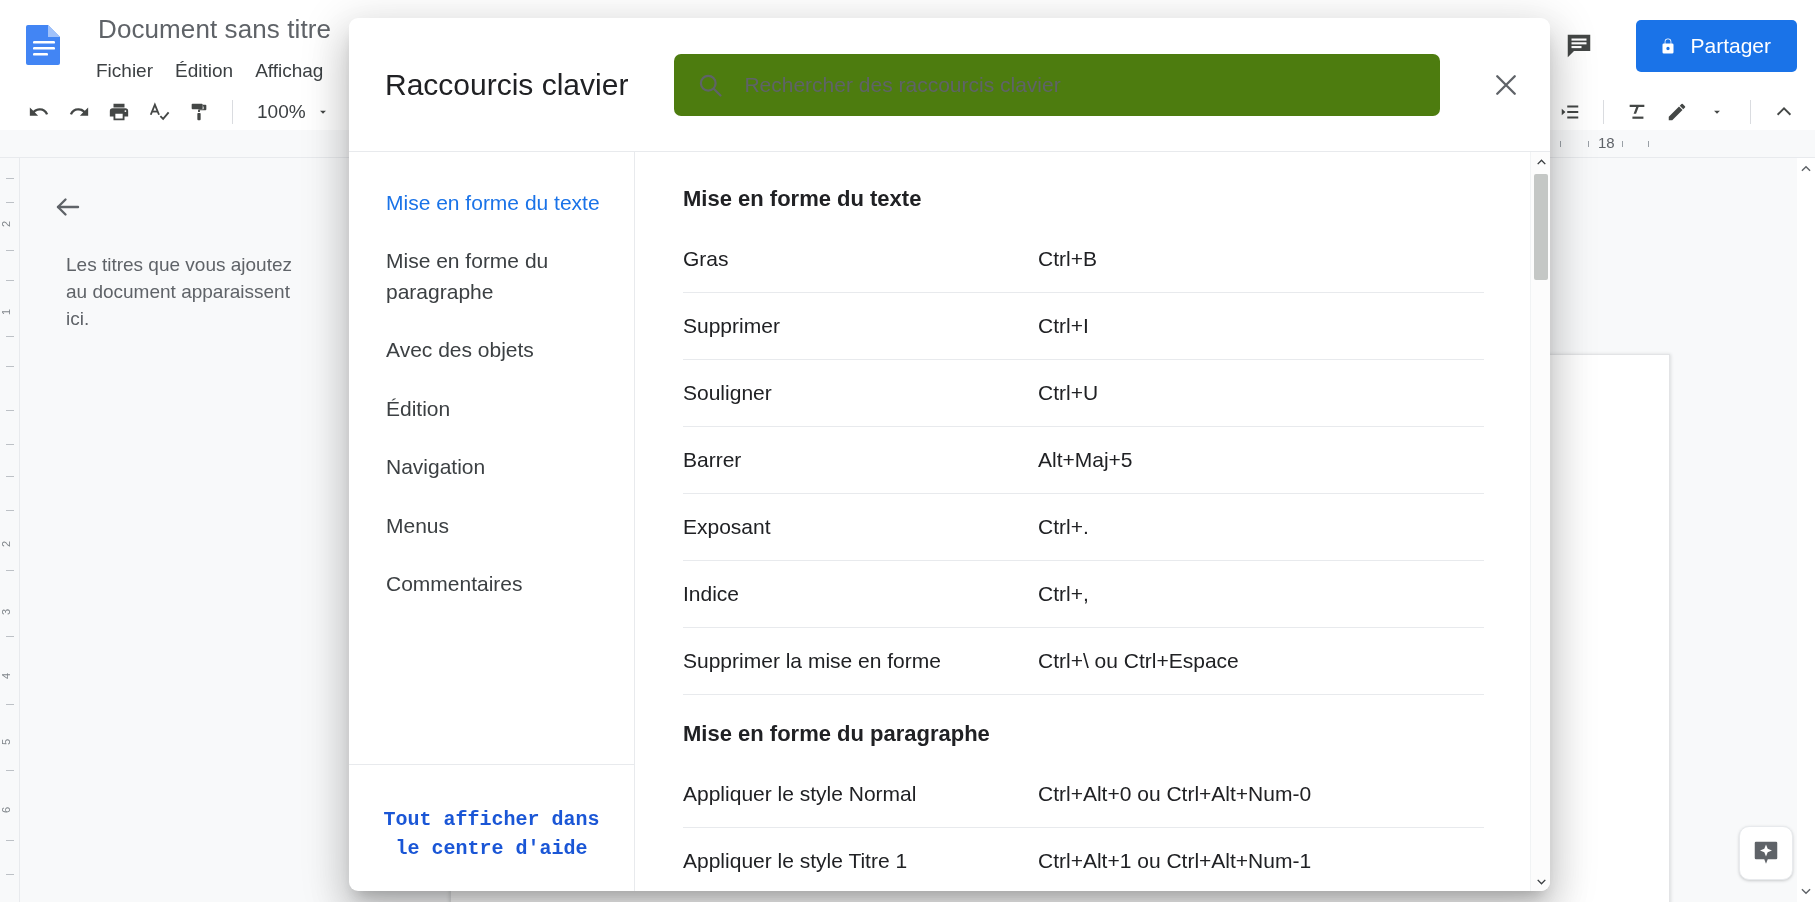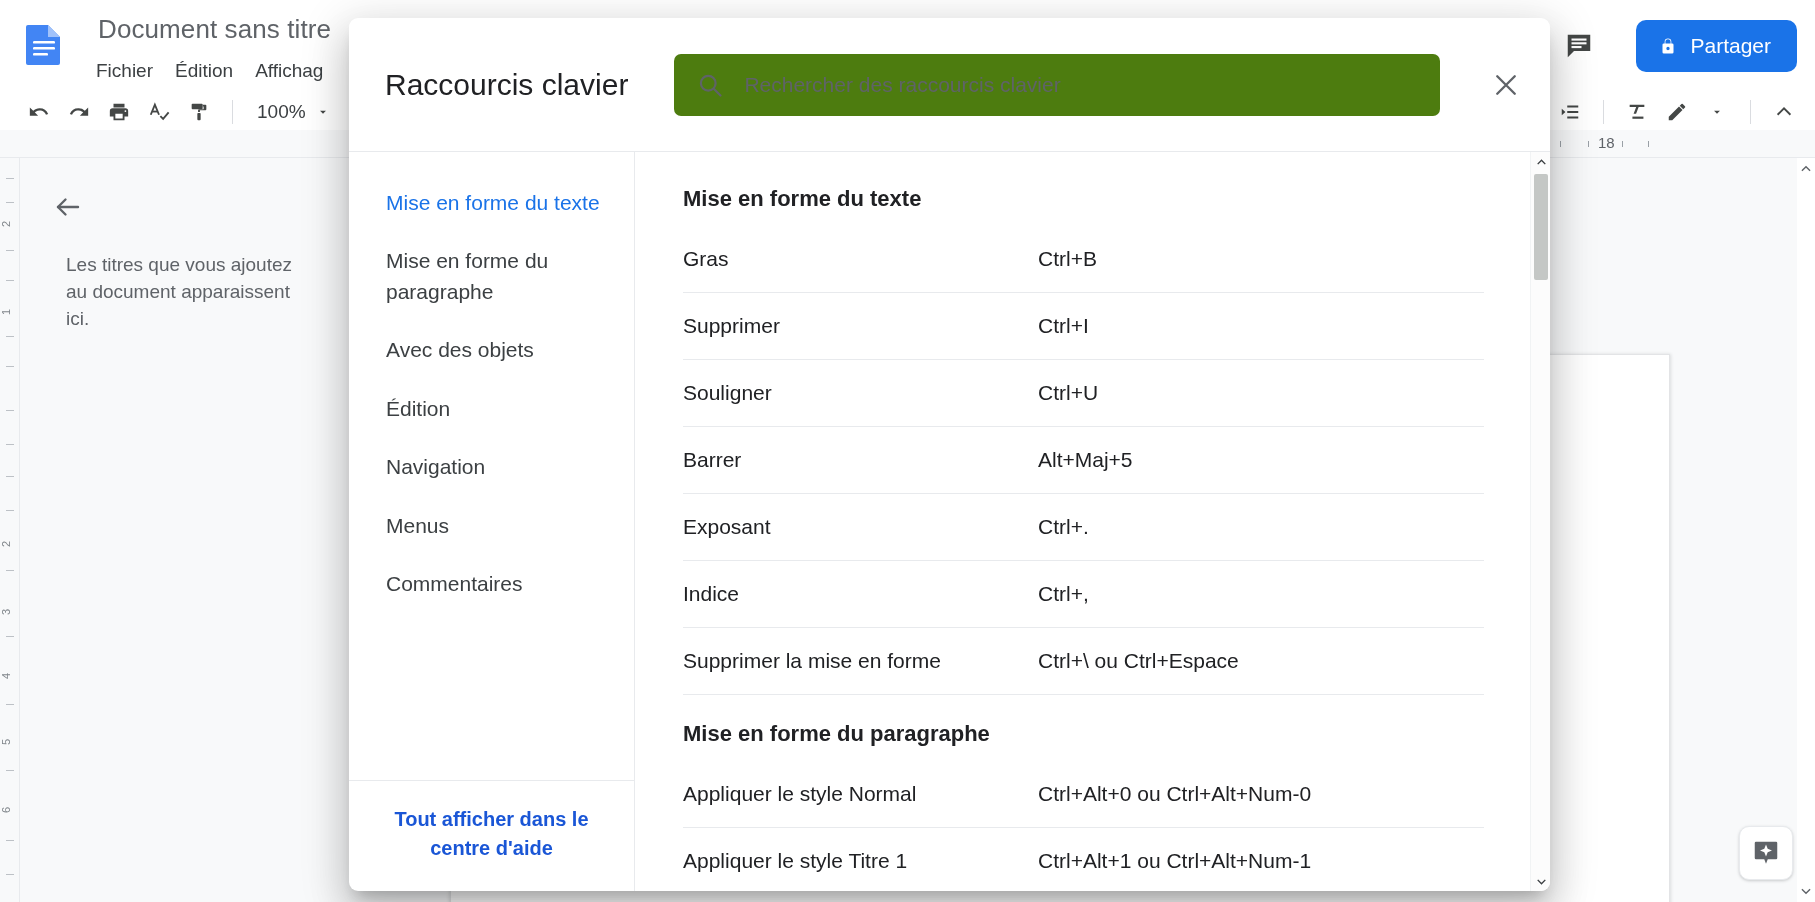--- a/index.html
+++ b/index.html
@@ -35,21 +35,21 @@
 
   .header-right {
     position: absolute; right: 18px; top: 20px;
     display: flex; align-items: center; gap: 18px;
   }
   .comment-icon-btn {
     width: 40px; height: 40px; display: flex; align-items: center; justify-content: center;
   }
   .share-btn {
     height: 52px; padding: 0 26px 0 22px;
-    background: #1a73e8; color: #fff; border: none; border-radius: 10px;
+    background: #1a73e8; color: #fff; border: none; border-radius: 5px;
     font-size: 21px; font-family: "Liberation Sans", sans-serif;
     display: flex; align-items: center; gap: 12px; cursor: pointer; margin-left: 19px;
   }
 
   .toolbar {
     position: absolute; top: 88px; left: 0; width: 1815px; height: 48px;
     background: #ffffff;
     display: flex; align-items: center; padding-left: 22px; gap: 6px;
   }
   .tb-ico {
@@ -154,21 +154,21 @@
   .modal-nav {
     width: 286px; flex: 0 0 286px; display: flex; flex-direction: column;
     border-right: 1px solid #e8eaed;
   }
   .nav-list { flex: 1; padding: 22px 0 0 0; overflow: hidden; }
   .nav-item {
     padding: 14px 30px 14px 37px; font-size: 21px; line-height: 1.45;
     color: #3c4043; cursor: pointer;
   }
   .nav-item.active { color: #1a73e8; }
-  .nav-foot { border-top: 1px solid #e8eaed; padding: 24px 30px 28px; }
+  .nav-foot { border-top: 1px solid #e8eaed; padding: 40px 30px 28px; font-family: Liberation Mono, monospace; }
   .help-link {
     display: block; text-align: center; color: #1a56d6; font-size: 20px;
     font-weight: bold; line-height: 1.45; text-decoration: none; cursor: pointer;
   }
 
   .modal-main {
     flex: 1; min-width: 0; position: relative; overflow: hidden;
     display: flex;
   }
   .main-scroll {

